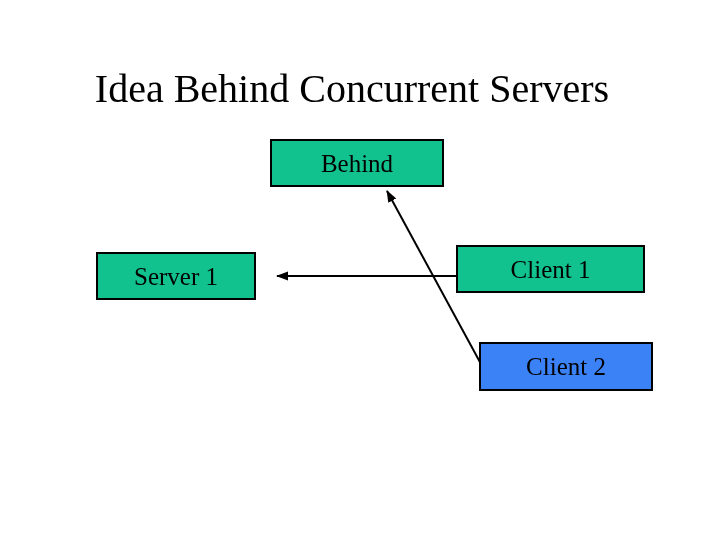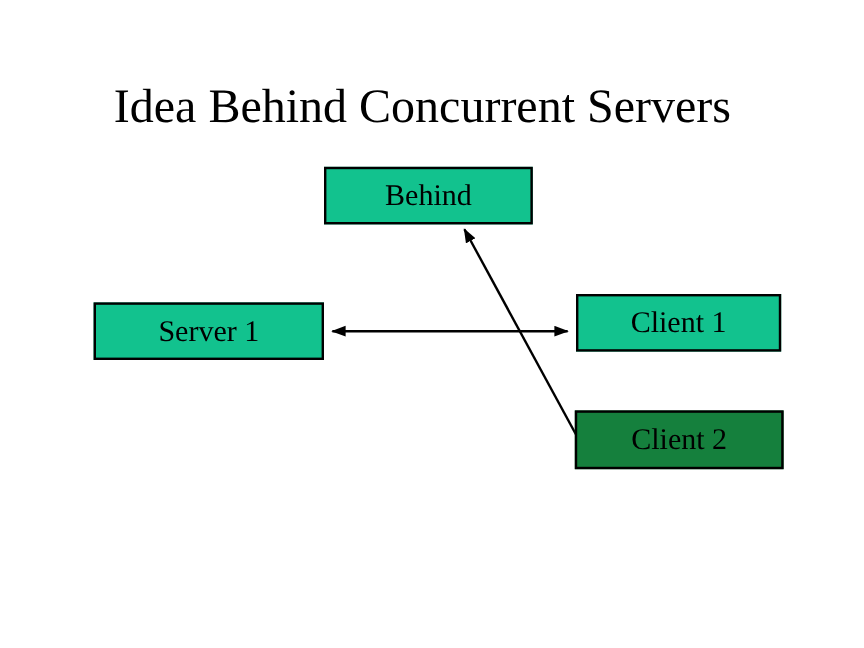--- a/index.html
+++ b/index.html
@@ -47,22 +47,22 @@
     align-items: center;
     justify-content: center;
   }
   .node span {
     font-size: 25px;
     line-height: 1;
     color: #000000;
     white-space: nowrap;
   }
   #node-server  { left: 270px; top: 139px; width: 174px; height: 48px; }
-  #node-server1 { left:  78px; top: 252px; width: 192px; height: 48px; text-align: right; }
-  #node-client1 { left: 480px; top: 245px; width: 171px; height: 48px; }
+  #node-server1 { left:  96px; top: 252px; width: 160px; height: 48px; text-align: right; }
+  #node-client1 { left: 456px; top: 245px; width: 189px; height: 48px; }
   #node-client2 { left: 479px; top: 342px; width: 174px; height: 49px; }
 </style>
 </head>
 <body style="background: rgb(255, 255, 255);">
 
 <div class="slide">
 
   <h1 class="title" style="color: rgb(0, 0, 0);">Idea Behind Concurrent Servers</h1>
 
   <svg class="connectors" viewBox="0 0 720 540" xmlns="http://www.w3.org/2000/svg">
@@ -80,17 +80,17 @@
   </div>
 
   <div class="node" id="node-server1" style="background-color: rgb(18, 194, 142); border-color: rgb(0, 0, 0);">
     <span>Server 1</span>
   </div>
 
   <div class="node" id="node-client1" style="background-color: rgb(18, 194, 142); border-color: rgb(0, 0, 0);">
     <span>Client 1</span>
   </div>
 
-  <div class="node" id="node-client2" style="background-color: #15803d; border-color: rgb(0, 0, 0);">
+  <div class="node" id="node-client2" style="background-color: #3b82f6; border-color: rgb(0, 0, 0);">
     <span>Client 2</span>
   </div>
 
 </div>
 
 </body></html>

